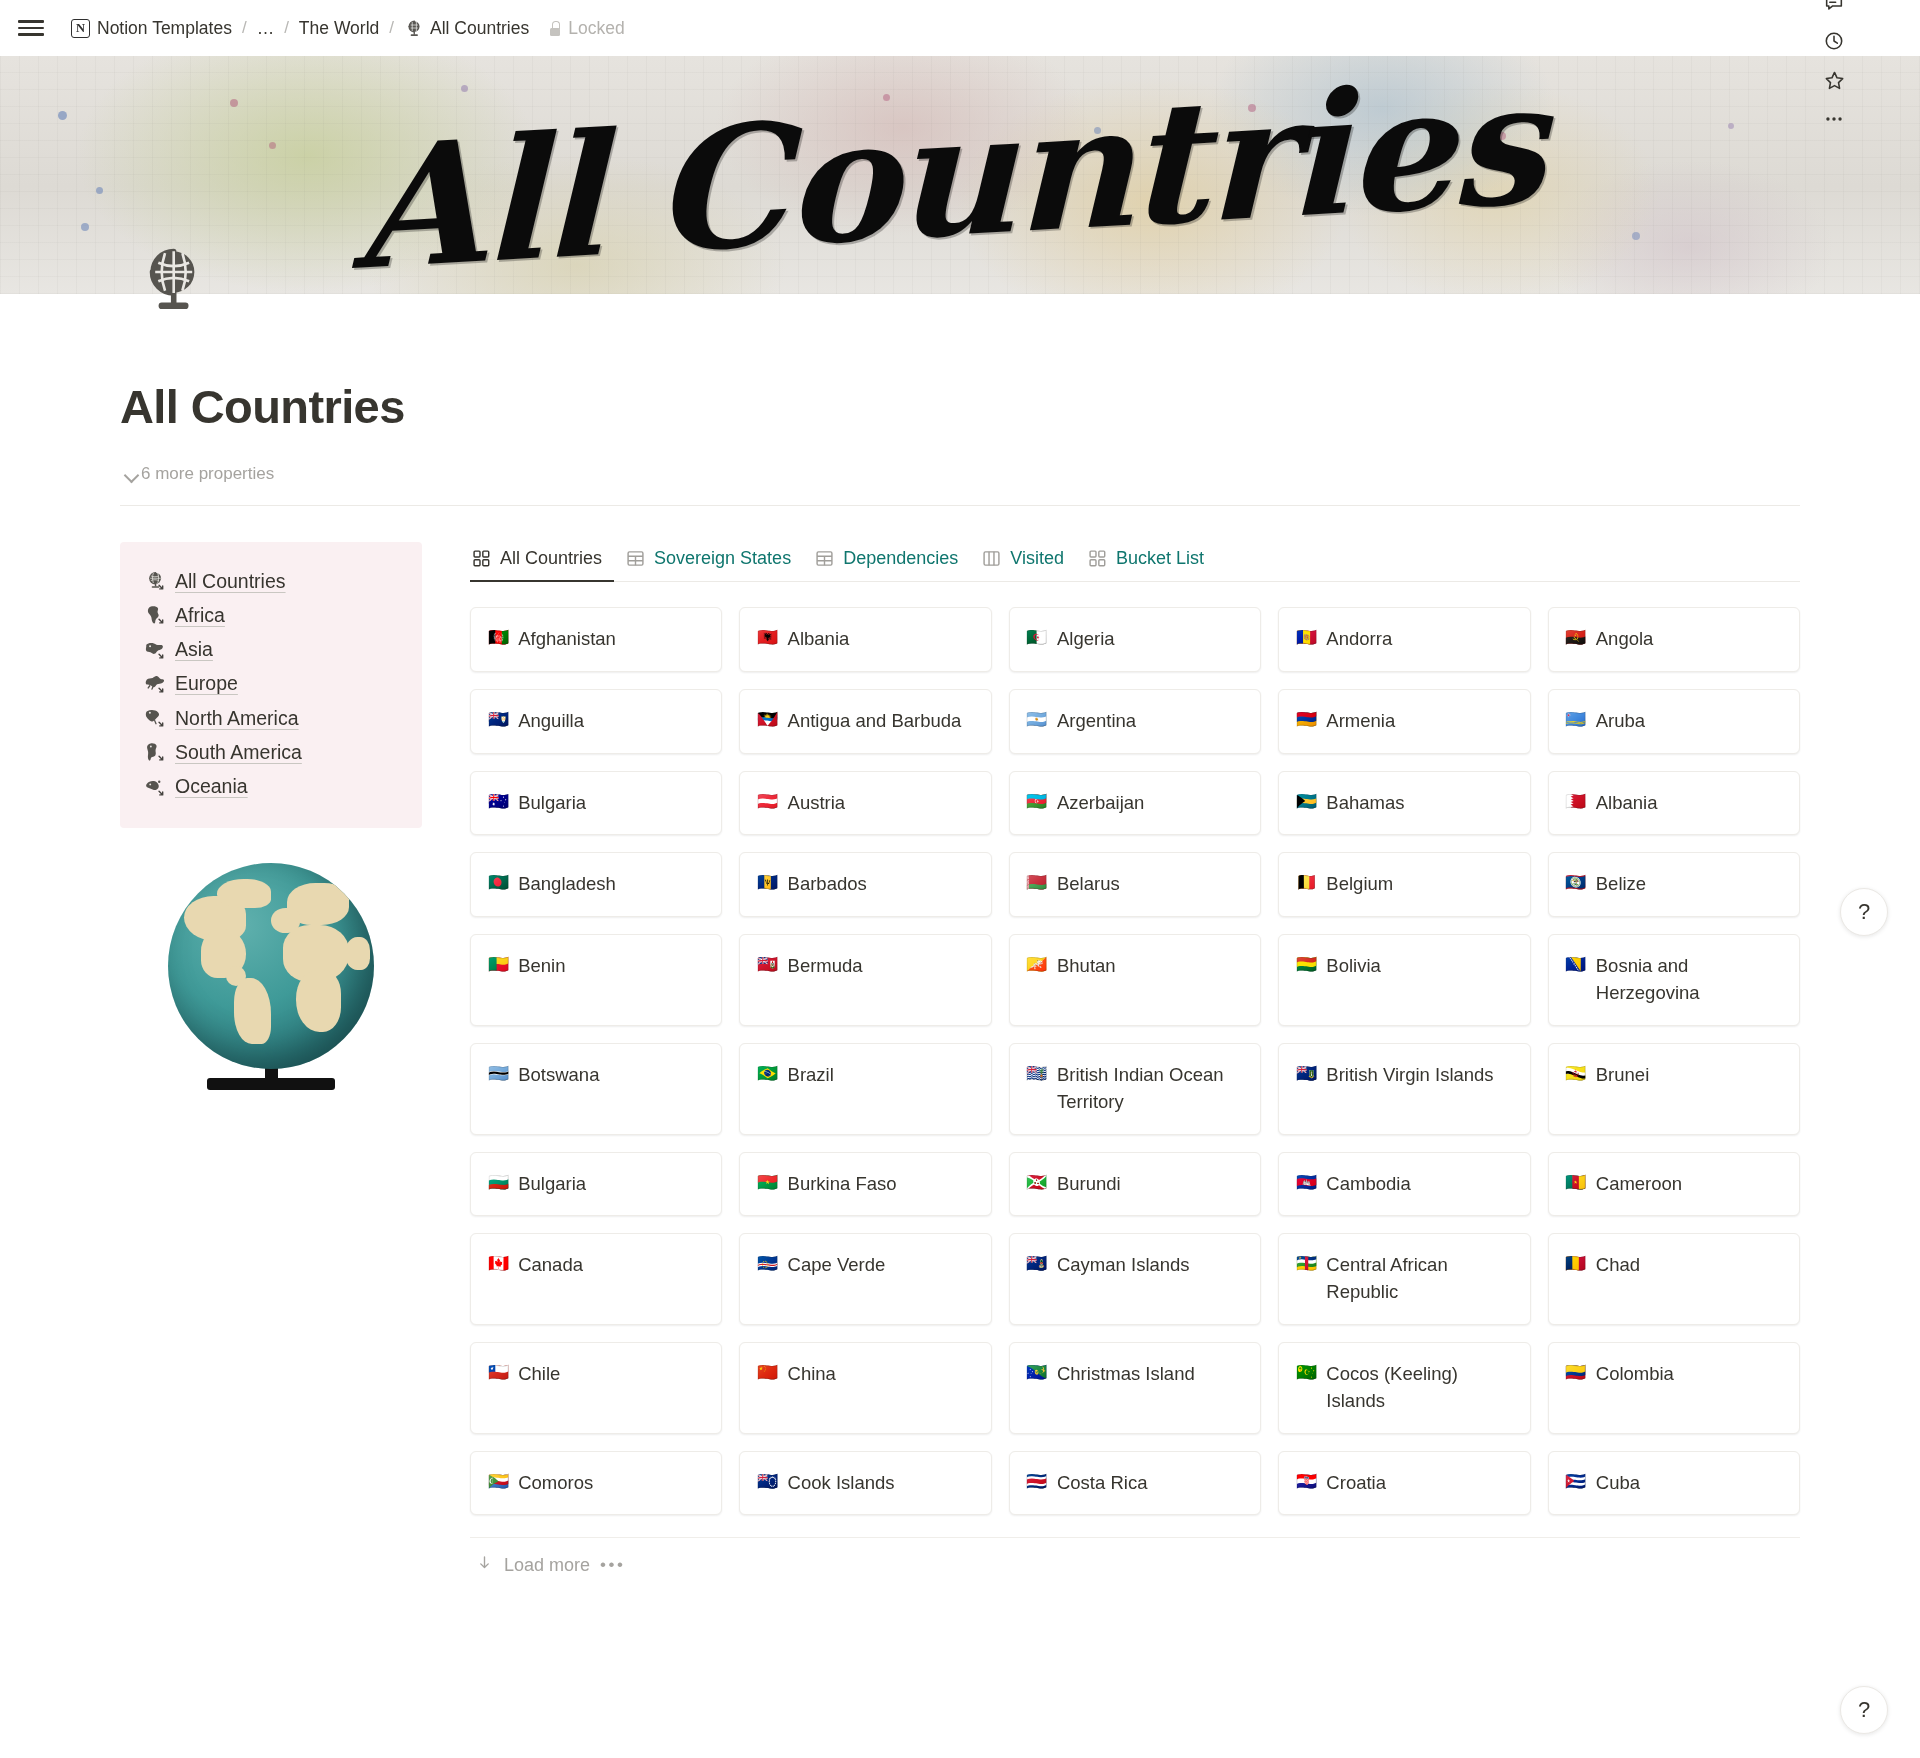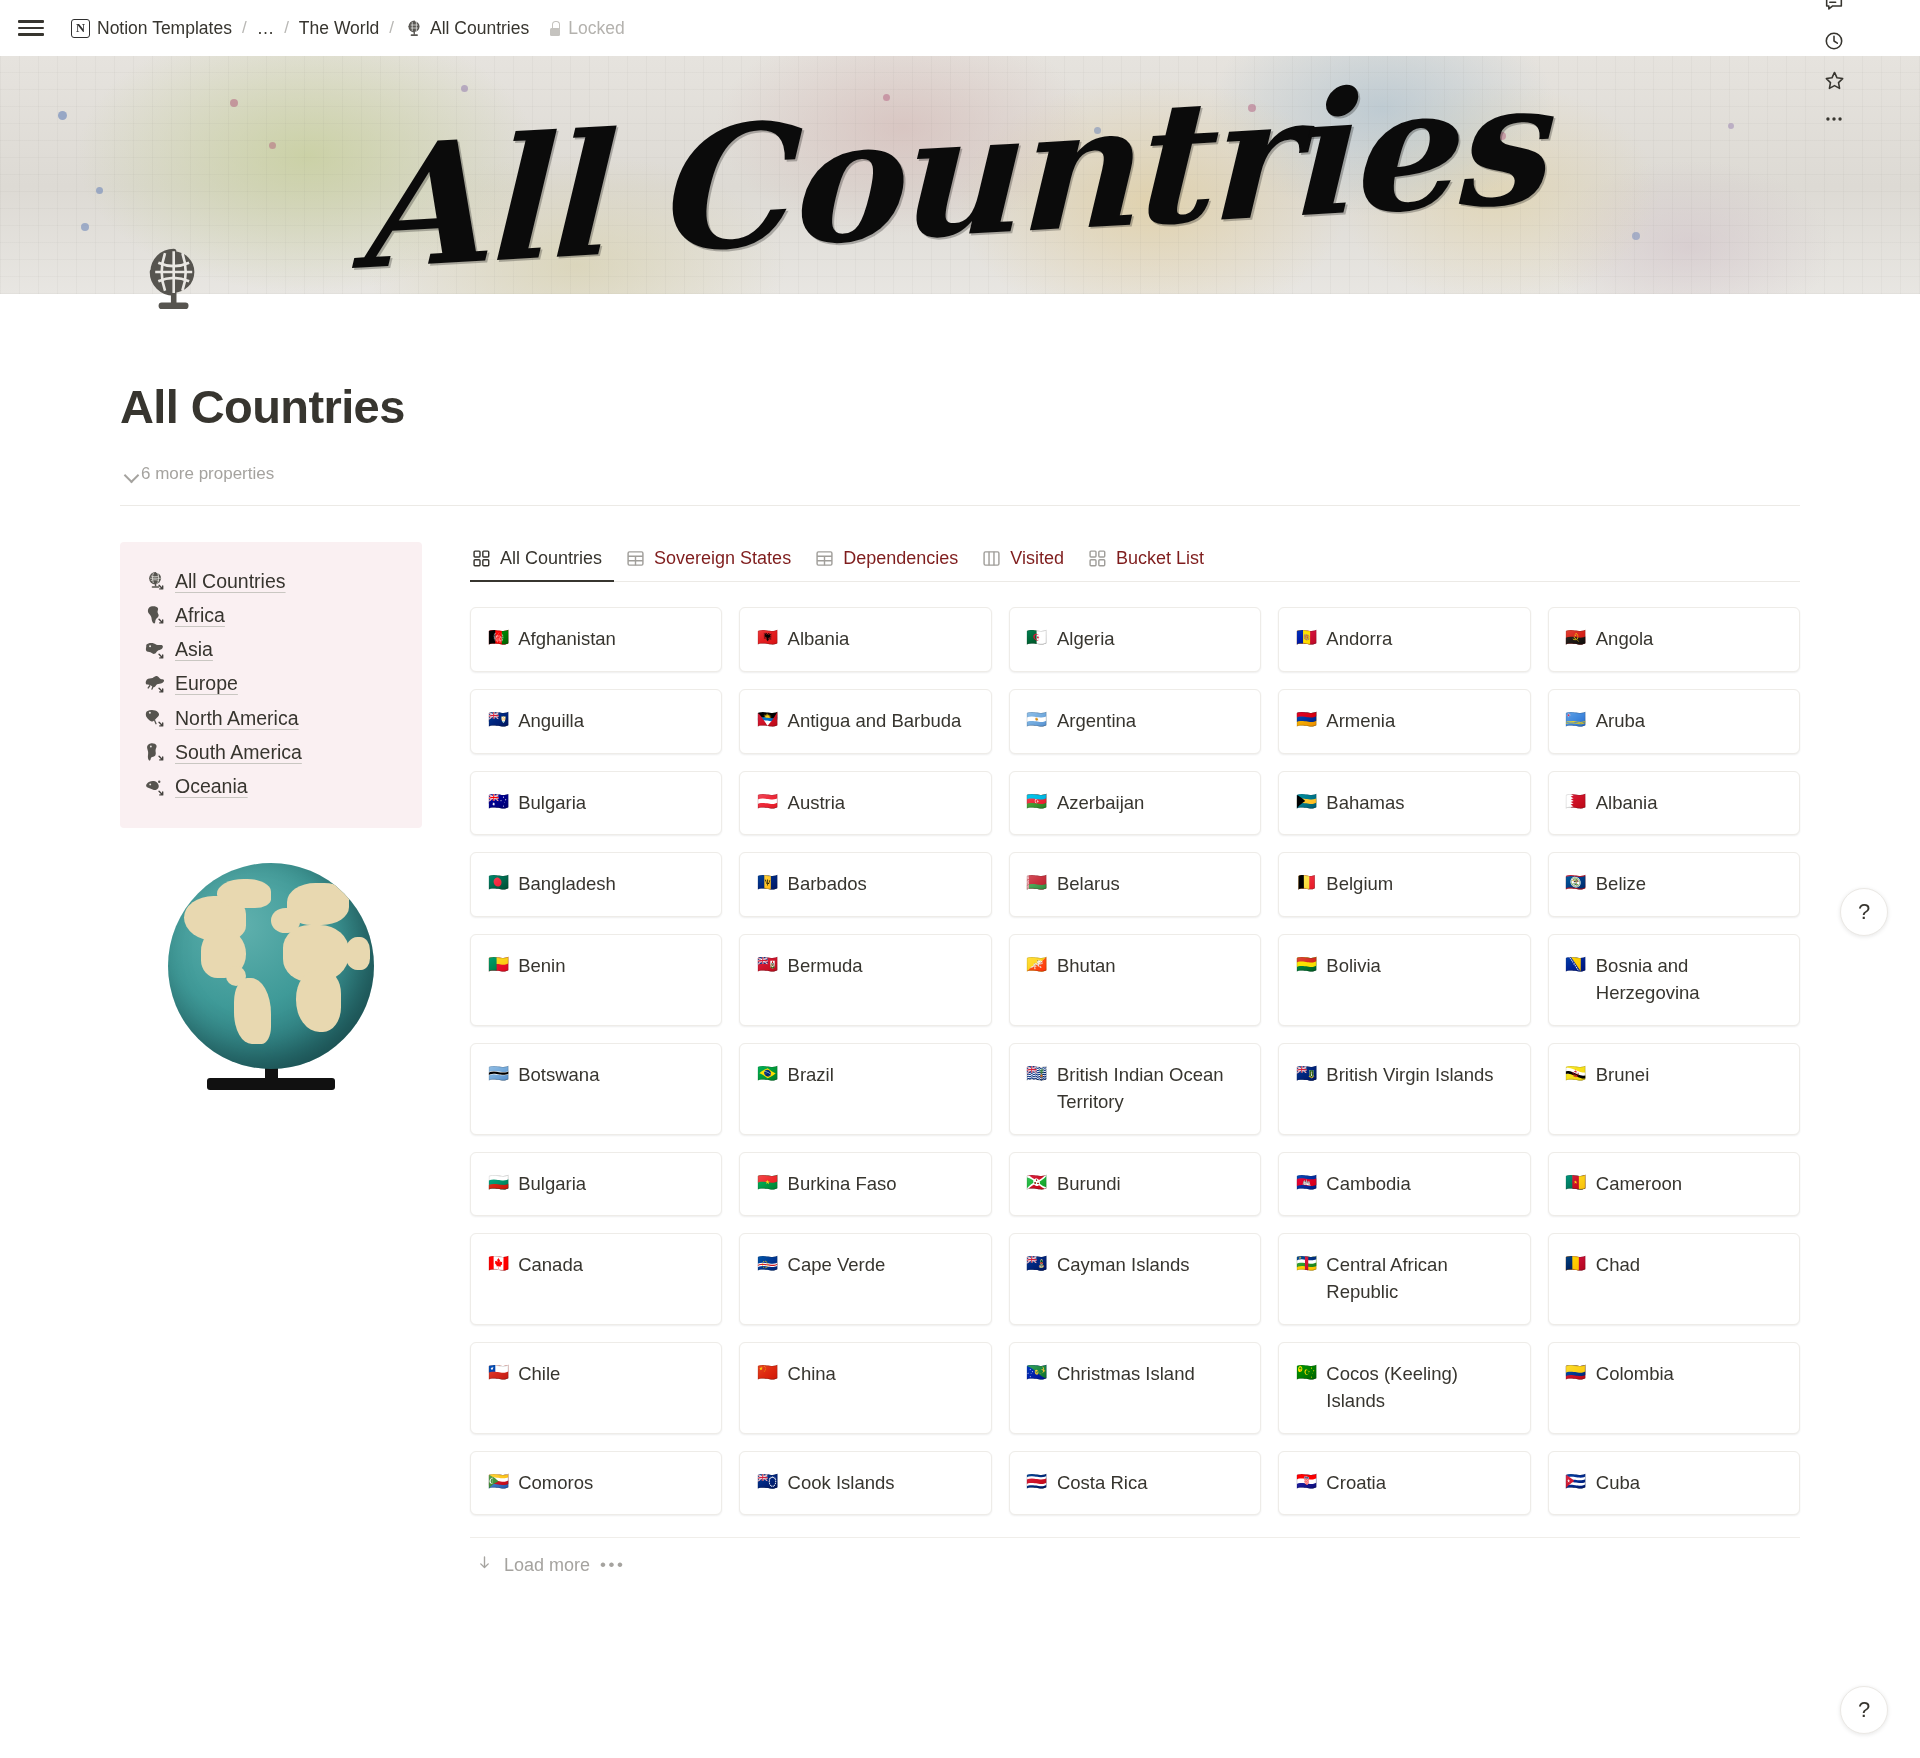--- a/index.html
+++ b/index.html
@@ -272,21 +272,21 @@
     gap: 0px;
     border-bottom: 1px solid #eceae6;
     position: relative;
   }
   .tab {
     display: flex;
     align-items: center;
     gap: 9px;
     padding: 6px 12px 12px 12px;
     font-size: 18px;
-    color: #7f1d1d;
+    color: #0f766e;
     cursor: pointer;
     position: relative;
     white-space: nowrap;
   }
   .tab:first-child { padding-left: 2px; }
   .tab.active { color: #37352f; }
   .tab.active::after {
     content: "";
     position: absolute;
     left: 0; right: 0; bottom: -1px;

